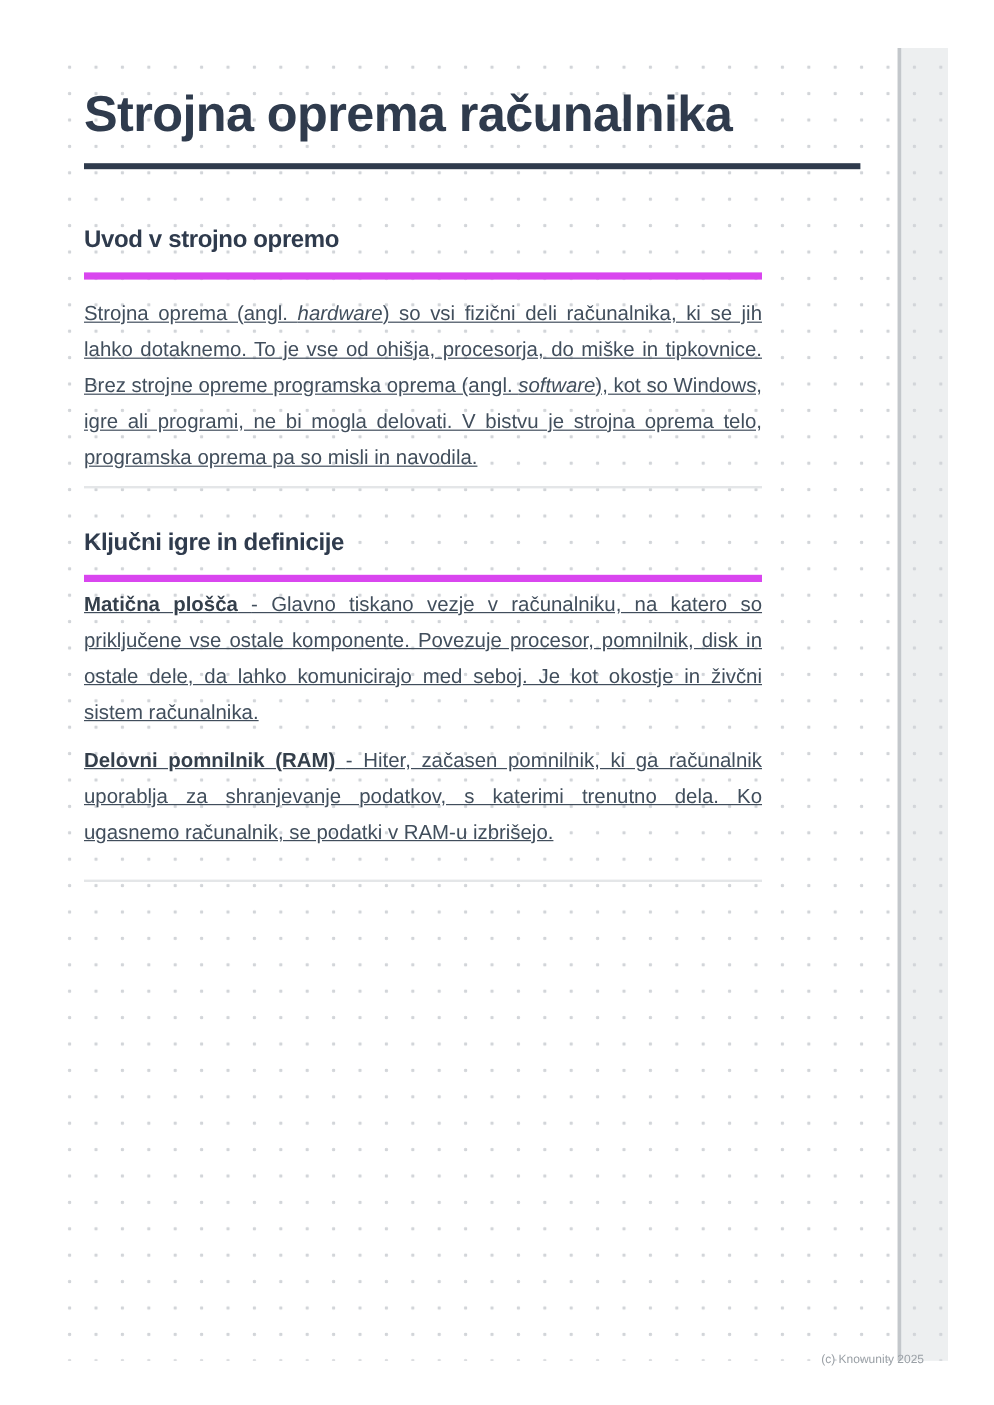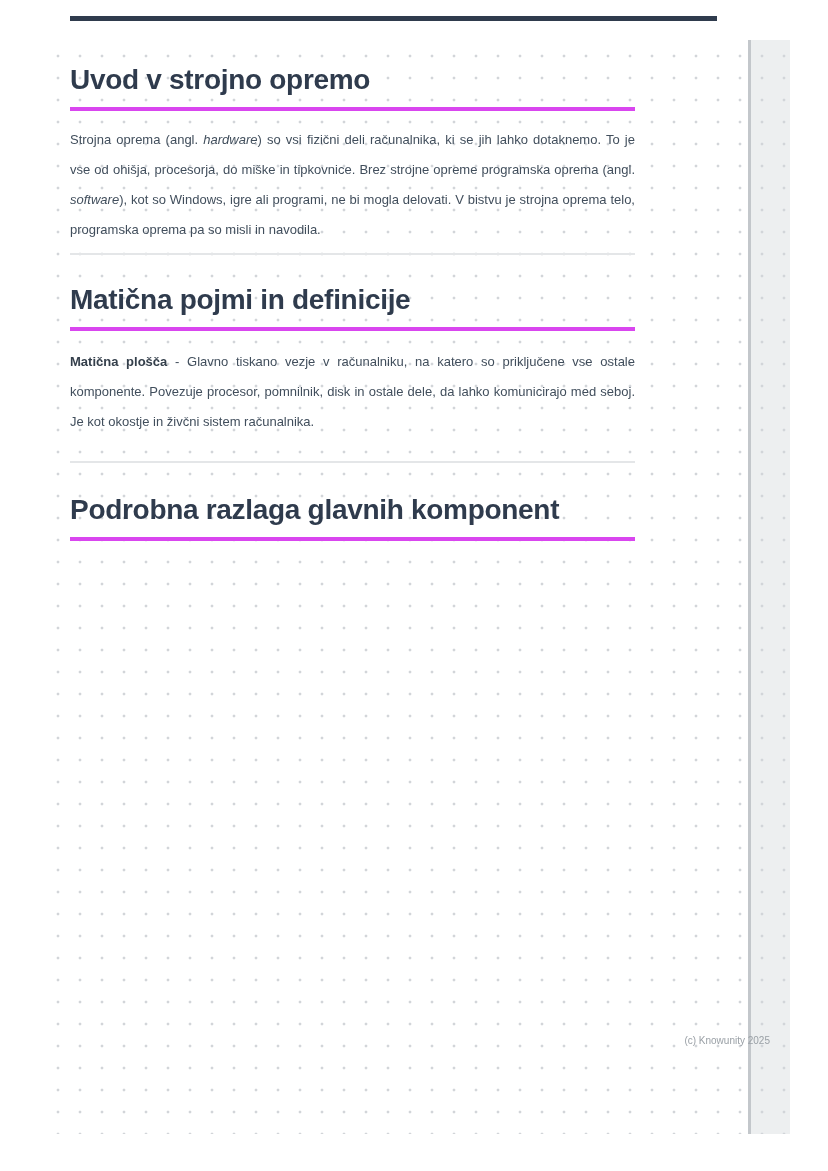--- a/index.html
+++ b/index.html
@@ -54,94 +54,99 @@
     letter-spacing: -0.5px;
   }
   .title-rule {
     width: 647px;
     height: 5px;
     background: #2f3b4d;
     margin-top: 16px;
   }
   .section-heading {
     width: 565px;
-    font-size: 28px;
+    font-size: 20px;
     line-height: 34px;
     font-weight: 700;
     color: #2f3b4d;
     padding-bottom: 10px;
-    border-bottom: 4px solid #d946ef;
+    border-bottom: 6px solid #d946ef;
     letter-spacing: -0.3px;
   }
   .h2-intro { margin: 42px 0 0 0; }
   .h2-defs  { margin: 28px 0 0 0; }
   .h2-comp  { margin: 30px 0 0 0; }
   .body-par {
     width: 565px;
-    font-size: 13px;
+    font-size: 17px;
     line-height: 30px;
     color: #414e5c;
     text-align: justify;
     margin: 14px 0 0 0;
+    text-decoration: underline;
   }
   .body-par strong {
     font-weight: 700;
     color: #343f4b;
   }
   .body-par em { font-style: italic; }
   .def-par { margin-top: 10px; }
-  .def-par.first { margin-top: 16px; }
+  .def-par.first { margin-top: 4px; }
   .divider {
     width: 565px;
     height: 2px;
     background: #e4e6e8;
   }
   .divider-1 { margin-top: 8px; }
   .divider-2 { margin-top: 24px; }
   .footer-credit {
     position: absolute;
-    top: 1034px;
+    top: 1127px;
     right: 58px;
     font-size: 10px;
     line-height: 14px;
     color: #9aa0a6;
     z-index: 3;
   }
 </style>
 </head>
 <body>
 
 <div>
 
   <div class="edge-strip"></div>
   <div class="dots"></div>
 
   <div class="content">
 
+    <h1 class="doc-title">Strojna oprema računalnika</h1>
     <div class="title-rule"></div>
 
     <h2 class="section-heading h2-intro">Uvod v strojno opremo</h2>
 
     <p class="body-par"><span>Strojna oprema (angl. </span><em>hardware</em><span>) so vsi fizični deli računalnika, ki se jih lahko dotaknemo. To je vse od ohišja, procesorja, do miške in tipkovnice. Brez strojne opreme programska oprema (angl. </span><em>software</em><span>), kot so Windows, igre ali programi, ne bi mogla delovati. V bistvu je strojna oprema telo, programska oprema pa so misli in navodila.</span></p>
 
     <div class="divider divider-1"></div>
 
-    <h2 class="section-heading h2-defs">Matična pojmi in definicije</h2>
+    <h2 class="section-heading h2-defs">Ključni igre in definicije</h2>
 
     <p class="body-par def-par first">
       <strong>Matična plošča</strong>
       <span>- Glavno tiskano vezje v računalniku, na katero so priključene vse ostale komponente. Povezuje procesor, pomnilnik, disk in ostale dele, da lahko komunicirajo med seboj. Je kot okostje in živčni sistem računalnika.</span>
     </p>
 
 
+    <p class="body-par def-par">
+      <strong>Delovni pomnilnik (RAM)</strong>
+      <span>- Hiter, začasen pomnilnik, ki ga računalnik uporablja za shranjevanje podatkov, s katerimi trenutno dela. Ko ugasnemo računalnik, se podatki v RAM-u izbrišejo.</span>
+    </p>
 
 
 
 
     <div class="divider divider-2"></div>
 
-    <h2 class="section-heading h2-comp">Podrobna razlaga glavnih komponent</h2>
 
   </div>
 
   <div class="footer-credit">(c) Knowunity 2025</div>
 
 </div>
 
 </body></html>

